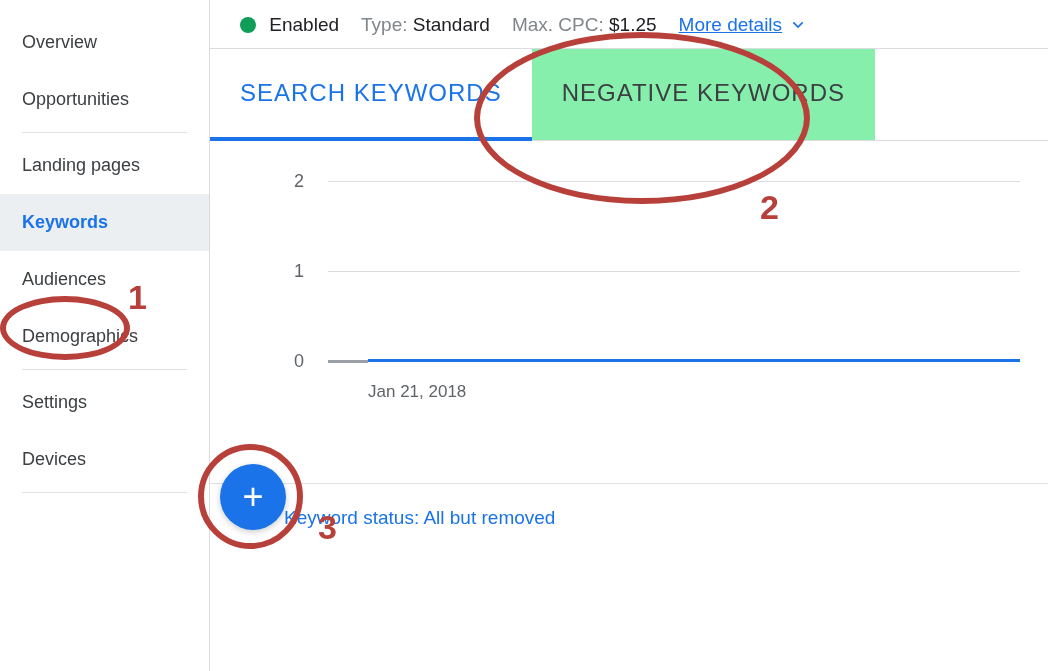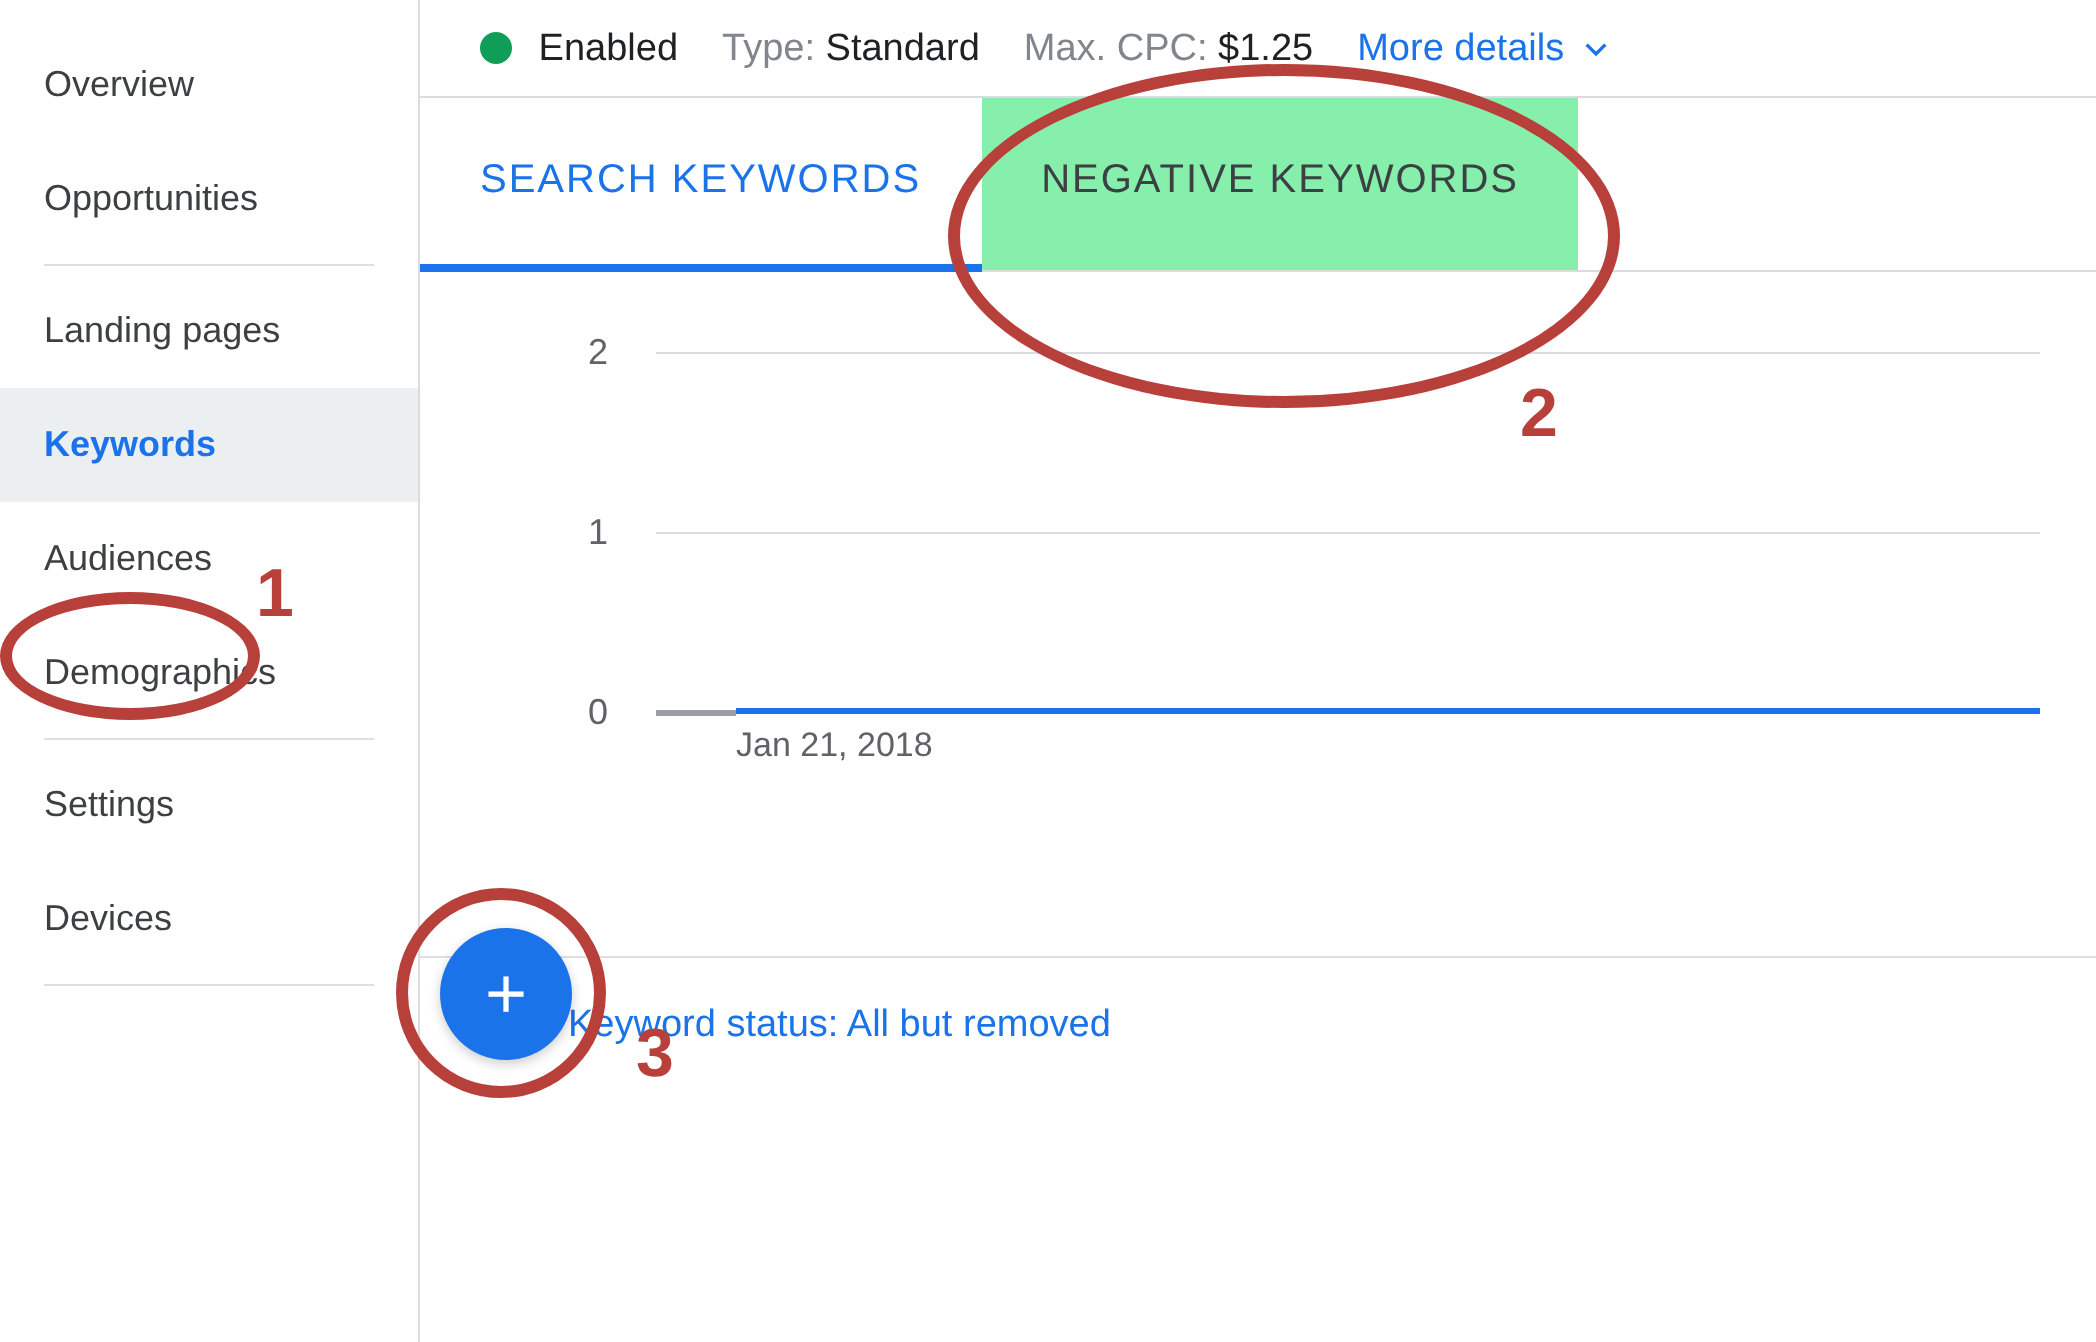--- a/index.html
+++ b/index.html
@@ -16,43 +16,43 @@
   .main { flex: 1; display: flex; flex-direction: column; position: relative; }
 
   
   .status-row { display: flex; align-items: center; gap: 22px; padding: 14px 30px 12px 30px; font-size: 19px; }
   .status-dot { width: 16px; height: 16px; border-radius: 50%; background: #0f9d58; display: inline-block; margin-right: 8px; vertical-align: -2px; }
   .status-enabled { color: #202124; }
   .status-type-label { color: #80868b; }
   .status-type-value { color: #202124; }
   .status-max-label { color: #80868b; }
   .status-max-value { color: #202124; }
-  .more-details { color: #1a73e8; display: inline-flex; align-items: center; gap: 8px; cursor: pointer; }
+  .more-details { color: #1a73e8; display: inline-flex; align-items: center; gap: 8px; cursor: pointer; text-decoration: underline; }
   .chev-down { width: 16px; height: 16px; }
   .chev-down path { stroke: #1a73e8; stroke-width: 2.5; fill: none; }
 
   
   .tabs { display: flex; align-items: stretch; border-top: 1px solid #dadce0; border-bottom: 1px solid #dadce0; background: #fff; position: relative; }
-  .tab { padding: 30px 30px; font-size: 20px; letter-spacing: 1px; font-weight: 500; color: #5f6368; cursor: pointer; white-space: nowrap; }
+  .tab { padding: 30px 30px; font-size: 24px; letter-spacing: 1px; font-weight: 500; color: #5f6368; cursor: pointer; white-space: nowrap; }
   .tab.active { color: #1a73e8; border-bottom: 4px solid #1a73e8; margin-bottom: -1px; }
   .tab.hovered { background: #86efac; color: #3c4043; }
   .tab-caret { width: 0; height: 0; border-left: 8px solid transparent; border-right: 8px solid transparent; border-top: 9px solid #5f6368; display: inline-block; vertical-align: 2px; margin-left: 14px; }
 
   
   .chart-wrap { padding: 30px 28px 14px 28px; position: relative; }
   .chart-inner { margin-left: 90px; height: 210px; position: relative; }
   .chart-inner .grid-2 { position: absolute; top: 10px; left: 0; right: 0; height: 1px; background: #dadce0; }
   .chart-inner .grid-1 { position: absolute; top: 100px; left: 0; right: 0; height: 1px; background: #dadce0; }
   .chart-inner .grid-0 { position: absolute; top: 190px; left: 0; right: 0; height: 1px; background: #dadce0; }
   .chart-inner .label-2 { position: absolute; top: 0px; left: -34px; font-size: 18px; color: #5f6368; }
   .chart-inner .label-1 { position: absolute; top: 90px; left: -34px; font-size: 18px; color: #5f6368; }
   .chart-inner .label-0 { position: absolute; top: 180px; left: -34px; font-size: 18px; color: #5f6368; }
   .chart-inner .zero-tick { position: absolute; top: 189px; left: 0px; width: 40px; height: 3px; background: #9aa0a6; }
   .chart-inner .series-line { position: absolute; top: 188px; left: 40px; right: 0; height: 3px; background: #1a73e8; }
-  .chart-inner .x-label { position: absolute; top: 197px; left: 40px; font-size: 17px; color: #5f6368; }
+  .chart-inner .x-label { position: absolute; top: 211px; left: 40px; font-size: 17px; color: #5f6368; }
 
   
   .fab { position: absolute; width: 66px; height: 66px; border-radius: 50%; background: #1a73e8; left: 220px; top: 464px; display: flex; align-items: center; justify-content: center; cursor: pointer; box-shadow: 0 2px 6px rgba(0,0,0,0.2); }
   .fab span { color: #fff; font-size: 36px; font-weight: 300; line-height: 1; }
 
   
   .filter-bar { margin-top: 88px; padding: 18px 28px; display: flex; align-items: center; gap: 20px; font-size: 19px; border-top: 1px solid #e0e0e0; }
   .filter-icon svg { width: 26px; height: 26px; }
   .filter-icon path { fill: #1a73e8; }
   .filter-label { color: #1a73e8; }

